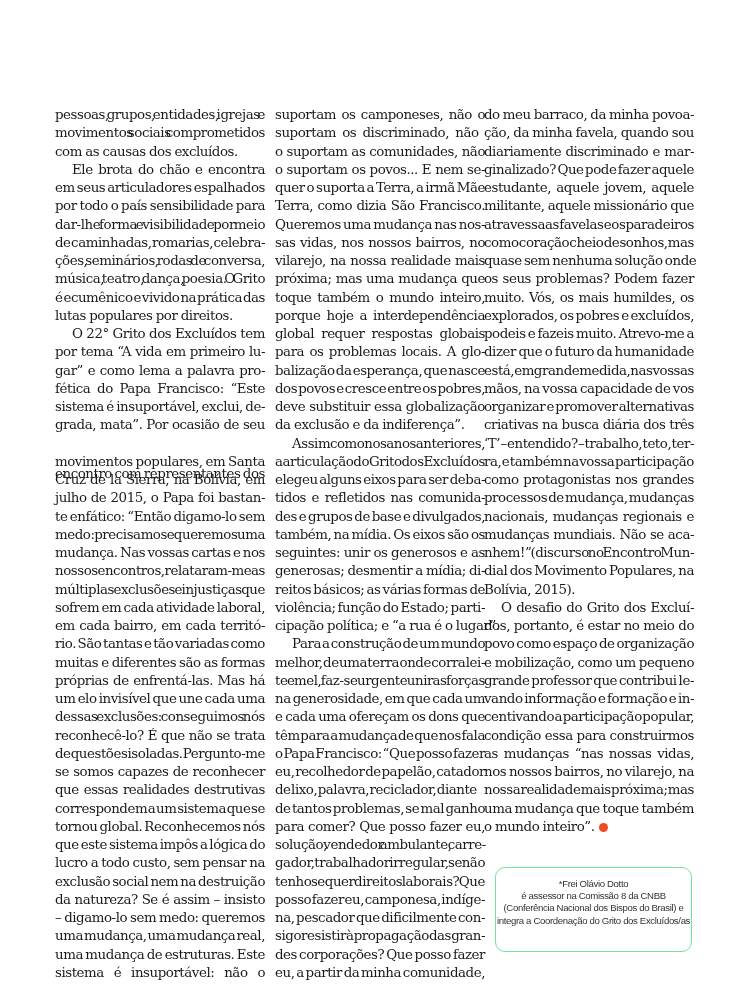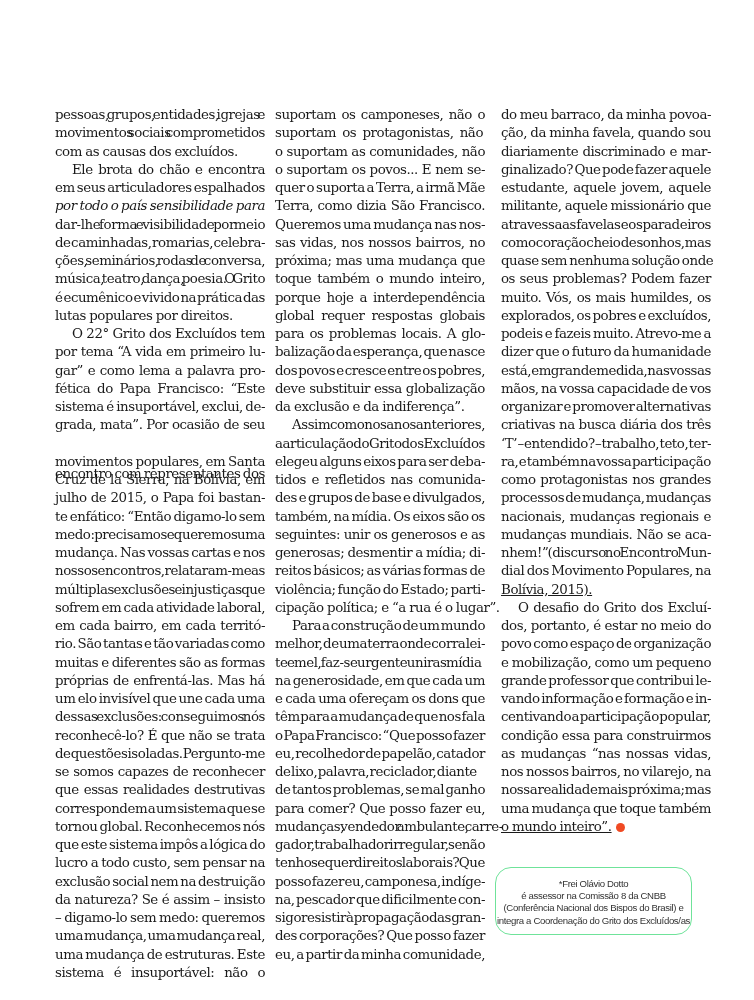--- a/index.html
+++ b/index.html
@@ -1,45 +1,45 @@
 <!DOCTYPE html>
 <html><head>
 <meta charset="utf-8">
 <style>
   html, body { margin: 0; padding: 0; background: #ffffff; }
   body { width: 754px; height: 1000px; position: relative; overflow: hidden;
          font-family: "DejaVu Serif", "Liberation Serif", serif; color: #1a1a1a; }
   .column { position: absolute; top: 106px; width: 210px; }
   #col-1 { left: 55px; }
   #col-2 { left: 275px; }
-  #col-3 { left: 501px; text-decoration: underline; }
+  #col-3 { left: 484px; }
   .line { display: block; height: 18.25px; line-height: 18.25px; font-size: 13.4px;
           white-space: nowrap; text-align: justify; text-align-last: justify;
           letter-spacing: -0.45px; word-spacing: -0.5px; }
   .line.last { text-align-last: left; }
   .line.indent { padding-left: 17px; }
   .end-dot { display: inline-block; width: 9px; height: 9px; border-radius: 50%;
              background: #f04a23; margin-left: 4px; vertical-align: -1px; }
-  .note-box { position: absolute; left: 495px; top: 867px; width: 197px; height: 68px;
-              border: 1.6px solid #6fe39a; border-radius: 16px; box-sizing: border-box;
+  .note-box { position: absolute; left: 495px; top: 867px; width: 197px; height: 85px;
+              border: 1.6px solid #6fe39a; border-radius: 10px; box-sizing: border-box;
               font-family: "Liberation Sans", sans-serif; font-size: 9.6px; color: #333;
               text-align: center; padding-top: 10px; letter-spacing: -0.35px; }
   .note-box .note-line { display: block; line-height: 12.2px; white-space: nowrap; }
 </style>
 </head>
 <body>
 
 <main>
   <div class="column" id="col-1">
       <span class="line"><span style="display: inline-block; white-space: nowrap; word-spacing: -5.91406px;">pessoas, grupos, entidades, igrejas e</span></span>
       <span class="line"><span style="display: inline-block; white-space: nowrap; word-spacing: -8.61719px;">movimentos sociais comprometidos</span></span>
       <span class="line last"><span>com as causas dos excluídos.</span></span>
       <span class="line indent"><span style="display: inline-block; white-space: nowrap; word-spacing: 1.74063px;">Ele brota do chão e encontra</span></span>
       <span class="line"><span style="display: inline-block; white-space: nowrap; word-spacing: -1.77083px;">em seus articuladores espalhados</span></span>
-      <span class="line"><span style="display: inline-block; white-space: nowrap; word-spacing: -0.971875px; font-style: italic;">por todo o país sensibilidade para</span></span>
+      <span class="line"><span style="display: inline-block; white-space: nowrap; word-spacing: -0.971875px;">por todo o país sensibilidade para</span></span>
       <span class="line"><span style="display: inline-block; white-space: nowrap; word-spacing: -4.89062px;">dar-lhe forma e visibilidade por meio</span></span>
       <span class="line"><span style="display: inline-block; white-space: nowrap; word-spacing: -3.28646px;">de caminhadas, romarias, celebra-</span></span>
       <span class="line"><span style="display: inline-block; white-space: nowrap; word-spacing: -5.82031px;">ções, seminários, rodas de conversa,</span></span>
       <span class="line"><span style="display: inline-block; white-space: nowrap; word-spacing: -6.09375px;">música, teatro, dança, poesia. O Grito</span></span>
       <span class="line"><span style="display: inline-block; white-space: nowrap; word-spacing: -2.875px;">é ecumênico e vivido na prática das</span></span>
       <span class="line last"><span>lutas populares por direitos.</span></span>
       <span class="line indent"><span style="display: inline-block; white-space: nowrap; word-spacing: 0.0375px;">O 22° Grito dos Excluídos tem</span></span>
       <span class="line"><span style="display: inline-block; white-space: nowrap; word-spacing: 0.328125px;">por tema “A vida em primeiro lu-</span></span>
       <span class="line"><span style="display: inline-block; white-space: nowrap; word-spacing: 0.859375px;">gar” e como lema a palavra pro-</span></span>
       <span class="line"><span style="display: inline-block; white-space: nowrap; word-spacing: 2.87109px;">fética do Papa Francisco: “Este</span></span>
@@ -71,27 +71,28 @@
       <span class="line"><span style="display: inline-block; white-space: nowrap; word-spacing: -0.799479px;">lucro a todo custo, sem pensar na</span></span>
       <span class="line"><span style="display: inline-block; white-space: nowrap; word-spacing: -1.85547px;">exclusão social nem na destruição</span></span>
       <span class="line"><span style="display: inline-block; white-space: nowrap; word-spacing: 0.132812px;">da natureza? Se é assim – insisto</span></span>
       <span class="line"><span style="display: inline-block; white-space: nowrap; word-spacing: -0.902344px;">– digamo-lo sem medo: queremos</span></span>
       <span class="line"><span style="display: inline-block; white-space: nowrap; word-spacing: -2.80469px;">uma mudança, uma mudança real,</span></span>
       <span class="line"><span style="display: inline-block; white-space: nowrap; word-spacing: -1.38672px;">uma mudança de estruturas. Este</span></span>
       <span class="line"><span style="display: inline-block; white-space: nowrap; word-spacing: 6.06641px;">sistema é insuportável: não o</span></span>
     </div>
   <div class="column" id="col-2">
       <span class="line"><span style="display: inline-block; white-space: nowrap; word-spacing: 1.61719px;">suportam os camponeses, não o</span></span>
-      <span class="line"><span style="display: inline-block; white-space: nowrap; word-spacing: 2.41146px;">suportam os protagonistas, não</span></span>
+      <span class="line"><span style="display: inline-block; white-space: nowrap; word-spacing: 2.41146px;">suportam os discriminado, não</span></span>
       <span class="line"><span style="display: inline-block; white-space: nowrap; word-spacing: 0.078125px;">o suportam as comunidades, não</span></span>
       <span class="line"><span style="display: inline-block; white-space: nowrap; word-spacing: 0.169271px;">o suportam os povos... E nem se-</span></span>
       <span class="line"><span style="display: inline-block; white-space: nowrap; word-spacing: -1.97098px;">quer o suporta a Terra, a irmã Mãe</span></span>
       <span class="line"><span style="display: inline-block; white-space: nowrap; word-spacing: 0.5625px;">Terra, como dizia São Francisco.</span></span>
       <span class="line"><span style="display: inline-block; white-space: nowrap; word-spacing: -1.57812px;">Queremos uma mudança nas nos-</span></span>
       <span class="line"><span style="display: inline-block; white-space: nowrap; word-spacing: 0.771875px;">sas vidas, nos nossos bairros, no</span></span>
+      <span class="line"><span style="display: inline-block; white-space: nowrap; word-spacing: 0.53125px;">vilarejo, na nossa realidade mais</span></span>
       <span class="line"><span style="display: inline-block; white-space: nowrap; word-spacing: 0.386719px;">próxima; mas uma mudança que</span></span>
       <span class="line"><span style="display: inline-block; white-space: nowrap; word-spacing: 2.08594px;">toque também o mundo inteiro,</span></span>
       <span class="line"><span style="display: inline-block; white-space: nowrap; word-spacing: 2.23438px;">porque hoje a interdependência</span></span>
       <span class="line"><span style="display: inline-block; white-space: nowrap; word-spacing: 3.33333px;">global requer respostas globais</span></span>
       <span class="line"><span style="display: inline-block; white-space: nowrap; word-spacing: 1.50312px;">para os problemas locais. A glo-</span></span>
       <span class="line"><span style="display: inline-block; white-space: nowrap; word-spacing: -2.625px;">balização da esperança, que nasce</span></span>
       <span class="line"><span style="display: inline-block; white-space: nowrap; word-spacing: -2.72135px;">dos povos e cresce entre os pobres,</span></span>
       <span class="line"><span style="display: inline-block; white-space: nowrap; word-spacing: 0.171875px;">deve substituir essa globalização</span></span>
       <span class="line last"><span>da exclusão e da indiferença”.</span></span>
       <span class="line indent"><span style="display: inline-block; white-space: nowrap; word-spacing: -4.00391px;">Assim como nos anos anteriores,</span></span>
@@ -100,30 +101,30 @@
       <span class="line"><span style="display: inline-block; white-space: nowrap; word-spacing: 1.81641px;">tidos e refletidos nas comunida-</span></span>
       <span class="line"><span style="display: inline-block; white-space: nowrap; word-spacing: -2.01042px;">des e grupos de base e divulgados,</span></span>
       <span class="line"><span style="display: inline-block; white-space: nowrap; word-spacing: -1.54688px;">também, na mídia. Os eixos são os</span></span>
       <span class="line"><span style="display: inline-block; white-space: nowrap; word-spacing: -0.196875px;">seguintes: unir os generosos e as</span></span>
       <span class="line"><span style="display: inline-block; white-space: nowrap; word-spacing: -0.574219px;">generosas; desmentir a mídia; di-</span></span>
       <span class="line"><span style="display: inline-block; white-space: nowrap; word-spacing: -1.70625px;">reitos básicos; as várias formas de</span></span>
       <span class="line"><span style="display: inline-block; white-space: nowrap; word-spacing: -1.74609px;">violência; função do Estado; parti-</span></span>
       <span class="line last"><span>cipação política; e “a rua é o lugar”.</span></span>
       <span class="line indent"><span style="display: inline-block; white-space: nowrap; word-spacing: -2.68125px;">Para a construção de um mundo</span></span>
       <span class="line"><span style="display: inline-block; white-space: nowrap; word-spacing: -3.42708px;">melhor, de uma terra onde corra lei-</span></span>
-      <span class="line"><span style="display: inline-block; white-space: nowrap; word-spacing: -4.28125px;">te e mel, faz-se urgente unir as mídia</span></span>
+      <span class="line"><span style="display: inline-block; white-space: nowrap; word-spacing: -4.28125px;">te e mel, faz-se urgente unir as forças</span></span>
       <span class="line"><span style="display: inline-block; white-space: nowrap; word-spacing: -1.80313px;">na generosidade, em que cada um</span></span>
       <span class="line"><span style="display: inline-block; white-space: nowrap; word-spacing: -1.08333px;">e cada uma ofereçam os dons que</span></span>
       <span class="line"><span style="display: inline-block; white-space: nowrap; word-spacing: -3.11384px;">têm para a mudança de que nos fala</span></span>
       <span class="line"><span style="display: inline-block; white-space: nowrap; word-spacing: -3.03125px;">o Papa Francisco: “Que posso fazer</span></span>
       <span class="line"><span style="display: inline-block; white-space: nowrap; word-spacing: -3.07812px;">eu, recolhedor de papelão, catador</span></span>
       <span class="line"><span style="display: inline-block; white-space: nowrap; word-spacing: -3.35156px;">de lixo, palavra, reciclador, diante</span></span>
       <span class="line"><span style="display: inline-block; white-space: nowrap; word-spacing: -2.49688px;">de tantos problemas, se mal ganho</span></span>
       <span class="line"><span style="display: inline-block; white-space: nowrap; word-spacing: 0.171875px;">para comer? Que posso fazer eu,</span></span>
-      <span class="line"><span style="display: inline-block; white-space: nowrap; word-spacing: -7.53125px;">mudanças, vendedor ambulante, carre-</span></span>
+      <span class="line"><span style="display: inline-block; white-space: nowrap; word-spacing: -7.53125px;">solução, vendedor ambulante, carre-</span></span>
       <span class="line"><span style="display: inline-block; white-space: nowrap; word-spacing: -4.14453px;">gador, trabalhador irregular, se não</span></span>
       <span class="line"><span style="display: inline-block; white-space: nowrap; word-spacing: -4.28516px;">tenho sequer direitos laborais? Que</span></span>
       <span class="line"><span style="display: inline-block; white-space: nowrap; word-spacing: -3.14062px;">posso fazer eu, camponesa, indíge-</span></span>
       <span class="line"><span style="display: inline-block; white-space: nowrap; word-spacing: -2.25781px;">na, pescador que dificilmente con-</span></span>
       <span class="line"><span style="display: inline-block; white-space: nowrap; word-spacing: -3.7px;">sigo resistir à propagação das gran-</span></span>
       <span class="line"><span style="display: inline-block; white-space: nowrap; word-spacing: -1.70312px;">des corporações? Que posso fazer</span></span>
       <span class="line"><span style="display: inline-block; white-space: nowrap; word-spacing: -2.02188px;">eu, a partir da minha comunidade,</span></span>
     </div>
   <div class="column" id="col-3">
       <span class="line"><span style="display: inline-block; white-space: nowrap; word-spacing: -0.784375px;">do meu barraco, da minha povoa-</span></span>

